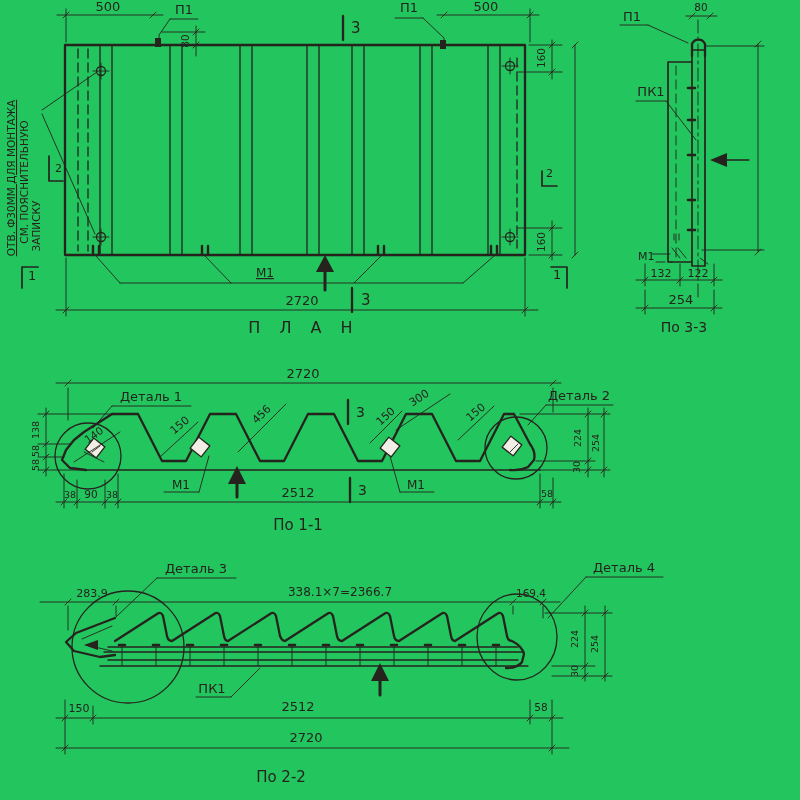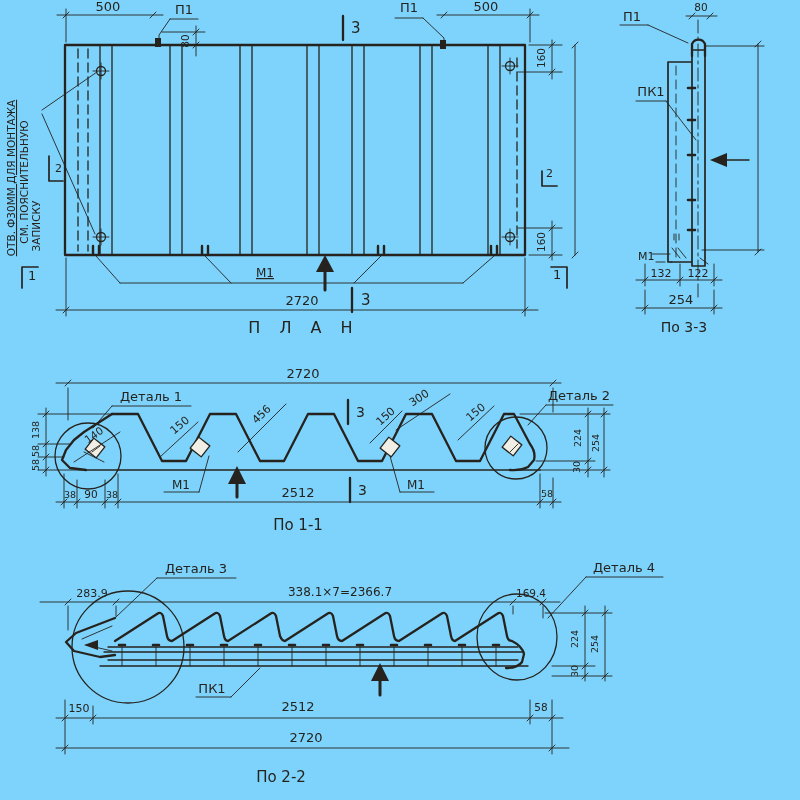--- a/index.html
+++ b/index.html
@@ -1,16 +1,16 @@
 <!DOCTYPE html>
 <html><head>
 <meta charset="utf-8">
 <style>
   html,body{margin:0;padding:0;background:#b9b6ae;}
-  .sheet{width:800px;height:800px;background:#7dd3fc;position:relative;margin:0 auto;
+  .sheet{width:800px;height:800px;background:#22c55e;position:relative;margin:0 auto;
          font-family:"DejaVu Sans",sans-serif;}
   svg{display:block}
   .ln{fill:none;stroke:#26231e;stroke-width:1.3;stroke-linecap:round;stroke-linejoin:round}
   .thk{stroke-width:2.3}
   .med{stroke-width:1.7}
   .thin{stroke-width:0.9}
   .dsh{stroke-dasharray:9 5}
   .dd{stroke-dasharray:13 4 3 4}
   .fil{fill:#26231e;stroke:none}
   .wfil{fill:#f1eee6}

